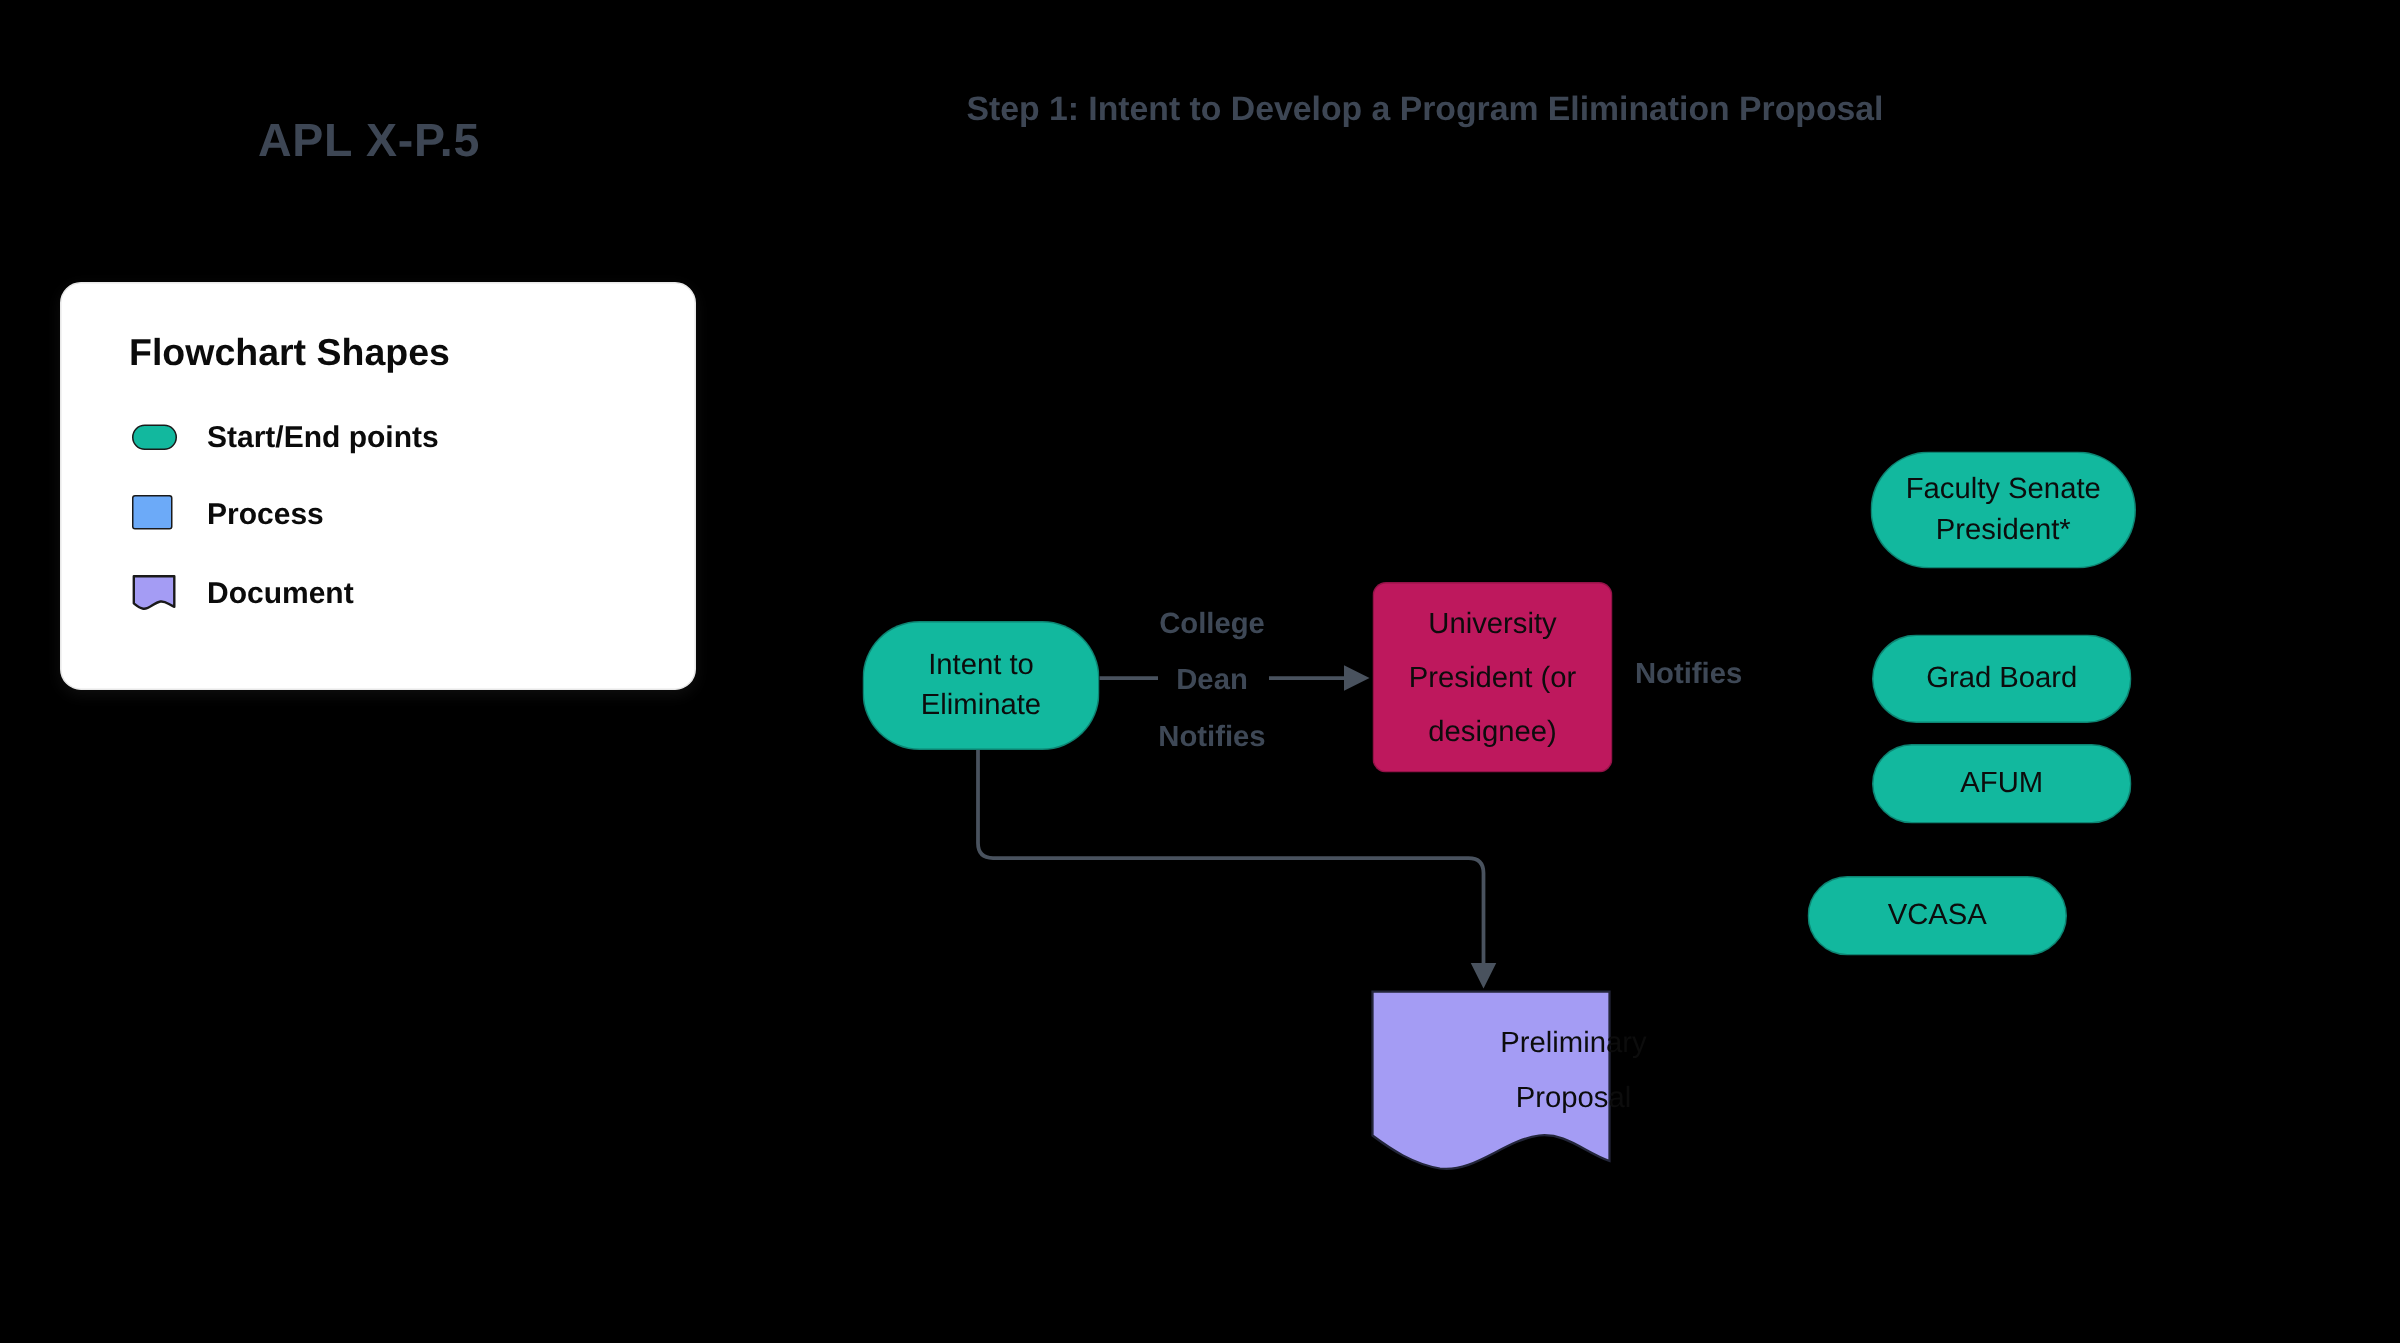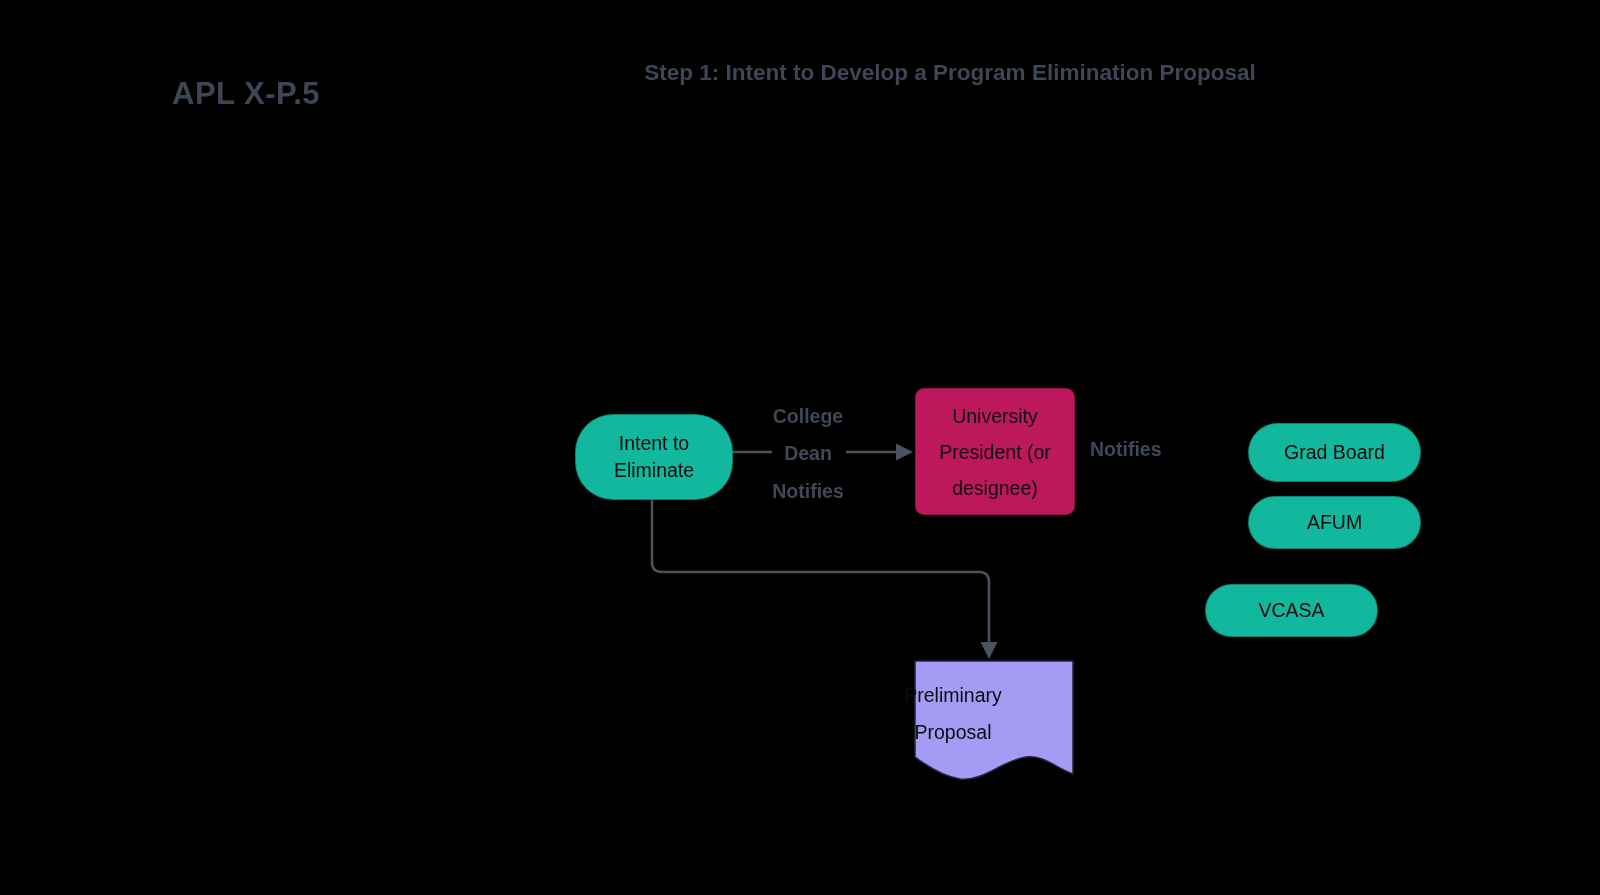--- a/index.html
+++ b/index.html
@@ -166,21 +166,21 @@
   .pill-vcasa {
     left: 1205px;
     top: 564px;
     width: 173px;
     height: 53px;
     border-radius: 27px;
     margin-top: 20px;
   }
   .doc-label {
     position: absolute;
-    left: 874px;
+    left: 970px;
     top: 677px;
     width: 158px;
     text-align: center;
     white-space: pre-line;
     color: #0c0c0c;
     font-size: 19.5px;
     line-height: 36.5px;
   }
 
   
@@ -213,20 +213,34 @@
 </head>
 <body>
 
 <div id="canvas">
 
   <div class="apl-code">APL X-P.5</div>
   <div class="title-block">
     <div class="sub-title">Step 1: Intent to Develop a Program Elimination Proposal</div>
   </div>
 
+  <div class="legend-card">
+    <div class="legend-title">Flowchart Shapes</div>
+
+    <div class="legend-item-icon legend-pill"></div>
+    <div class="legend-item-label legend-label-1">Start/End points</div>
+
+    <div class="legend-item-icon legend-square"></div>
+    <div class="legend-item-label legend-label-2">Process</div>
+
+    <svg class="legend-item-icon legend-doc" width="30" height="27" viewBox="0 0 30 27">
+      <path d="M1.2 1.2 H28.2 V21.5 C24.5 20.2 22.5 17.5 19 18 C14.5 18.7 11.5 23.5 7.5 22.8 C4.8 22.3 2.8 20.5 1.2 19.2 Z" fill="#a49cf4" stroke="#1a1a1a" stroke-width="1.6" stroke-linejoin="round"></path>
+    </svg>
+    <div class="legend-item-label legend-label-3">Document</div>
+  </div>
 
   <svg class="overlay-svg" width="1600" height="895" viewBox="0 0 1600 895">
 
     <path d="M733 452 H772" stroke="#49525e" stroke-width="2.5" fill="none"></path>
     <path d="M846 452 H896" stroke="#49525e" stroke-width="2.5" fill="none"></path>
     <polygon points="896,443.5 896,460.5 913,452" fill="#49525e"></polygon>
 
     <path d="M652 490 L652 562 Q652 572 662 572 L979 572 Q989 572 989 582 L989 642" stroke="#49525e" stroke-width="2.5" fill="none"></path>
     <polygon points="980.5,642 997.5,642 989,659" fill="#49525e"></polygon>
 
@@ -239,20 +253,22 @@
   <div class="edge-label edge-label-college">College
 Dean
 Notifies</div>
 
   <div class="node node-president">University
 President (or
 designee)</div>
 
   <div class="edge-label edge-label-notifies">Notifies</div>
 
+  <div class="node node-start-end pill-faculty">Faculty Senate
+President*</div>
   <div class="node node-start-end pill-grad">Grad Board</div>
   <div class="node node-start-end pill-afum">AFUM</div>
   <div class="node node-start-end pill-vcasa">VCASA</div>
 
   <div class="doc-label">Preliminary
 Proposal</div>
 
 </div>
 
 </body></html>

